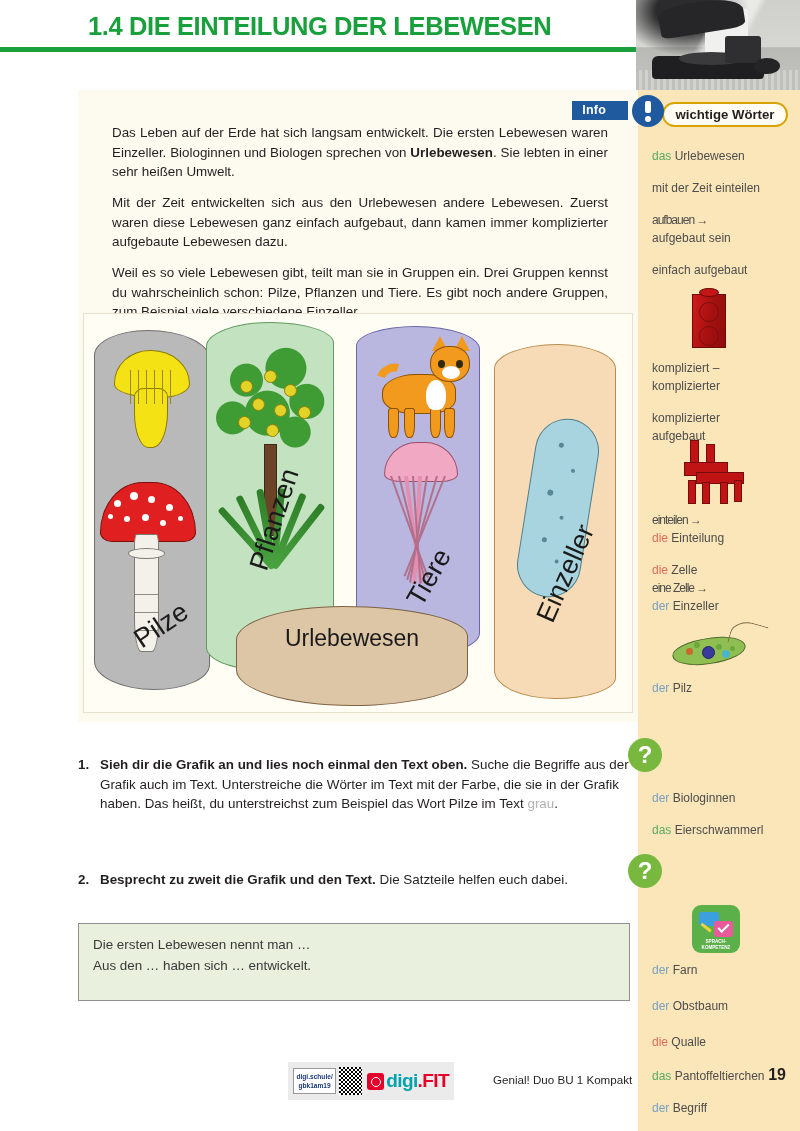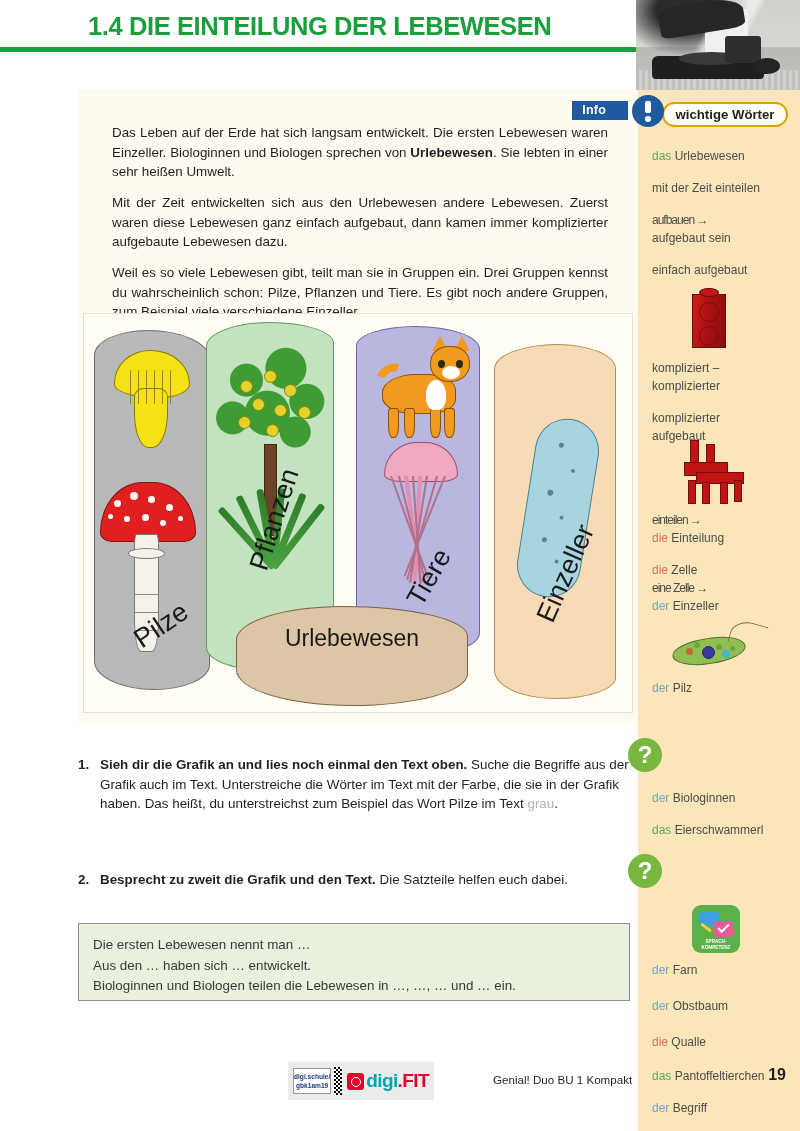--- a/index.html
+++ b/index.html
@@ -257,21 +257,21 @@
 
   .sentence-box {
     position: absolute; left: 78px; top: 923px; width: 552px; height: 78px;
     background: #e9f0dd; border: 1px solid #8f8f8f;
     padding: 11px 14px;
   }
   .sentence-line { font-size: 13.4px; line-height: 20.5px; color: #3a3a3a; }
 
   
   .footer-logo {
-    position: absolute; left: 288px; top: 1062px; width: 146px; height: 38px;
+    position: absolute; left: 288px; top: 1062px; width: 166px; height: 38px;
     background: #ebebeb; display: flex; align-items: center; padding: 0 5px;
   }
   .digi-url {
     width: 52px; height: 26px; background: #ffffff; border: 1px solid #999;
     font-size: 6.6px; color: #1a3a7a; font-weight: bold; line-height: 9px;
     display: flex; flex-direction: column; justify-content: center;
     align-items: center; text-align: center;
   }
   .qr {
     width: 28px; height: 28px; margin-left: 3px;
@@ -549,21 +549,20 @@
 <div class="exercise ex2">
   <span class="ex-num">2.</span>
   <div class="ex-body">
     <b>Besprecht zu zweit die Grafik und den Text.</b><span> Die Satzteile helfen euch dabei.</span>
   </div>
 </div>
 
 <div class="sentence-box">
   <div class="sentence-line">Die ersten Lebewesen nennt man …</div>
   <div class="sentence-line">Aus den … haben sich … entwickelt.</div>
-  <div class="sentence-line">Biologinnen und Biologen teilen die Lebewesen in …, …, … und … ein.</div>
 </div>
 
 <div class="footer-logo">
   <div class="digi-url">
     <span>digi.schule/</span>
     <span>gbk1am19</span>
   </div>
   <div class="qr"></div>
   <div class="digifit">
     <span class="df-mark"></span>

